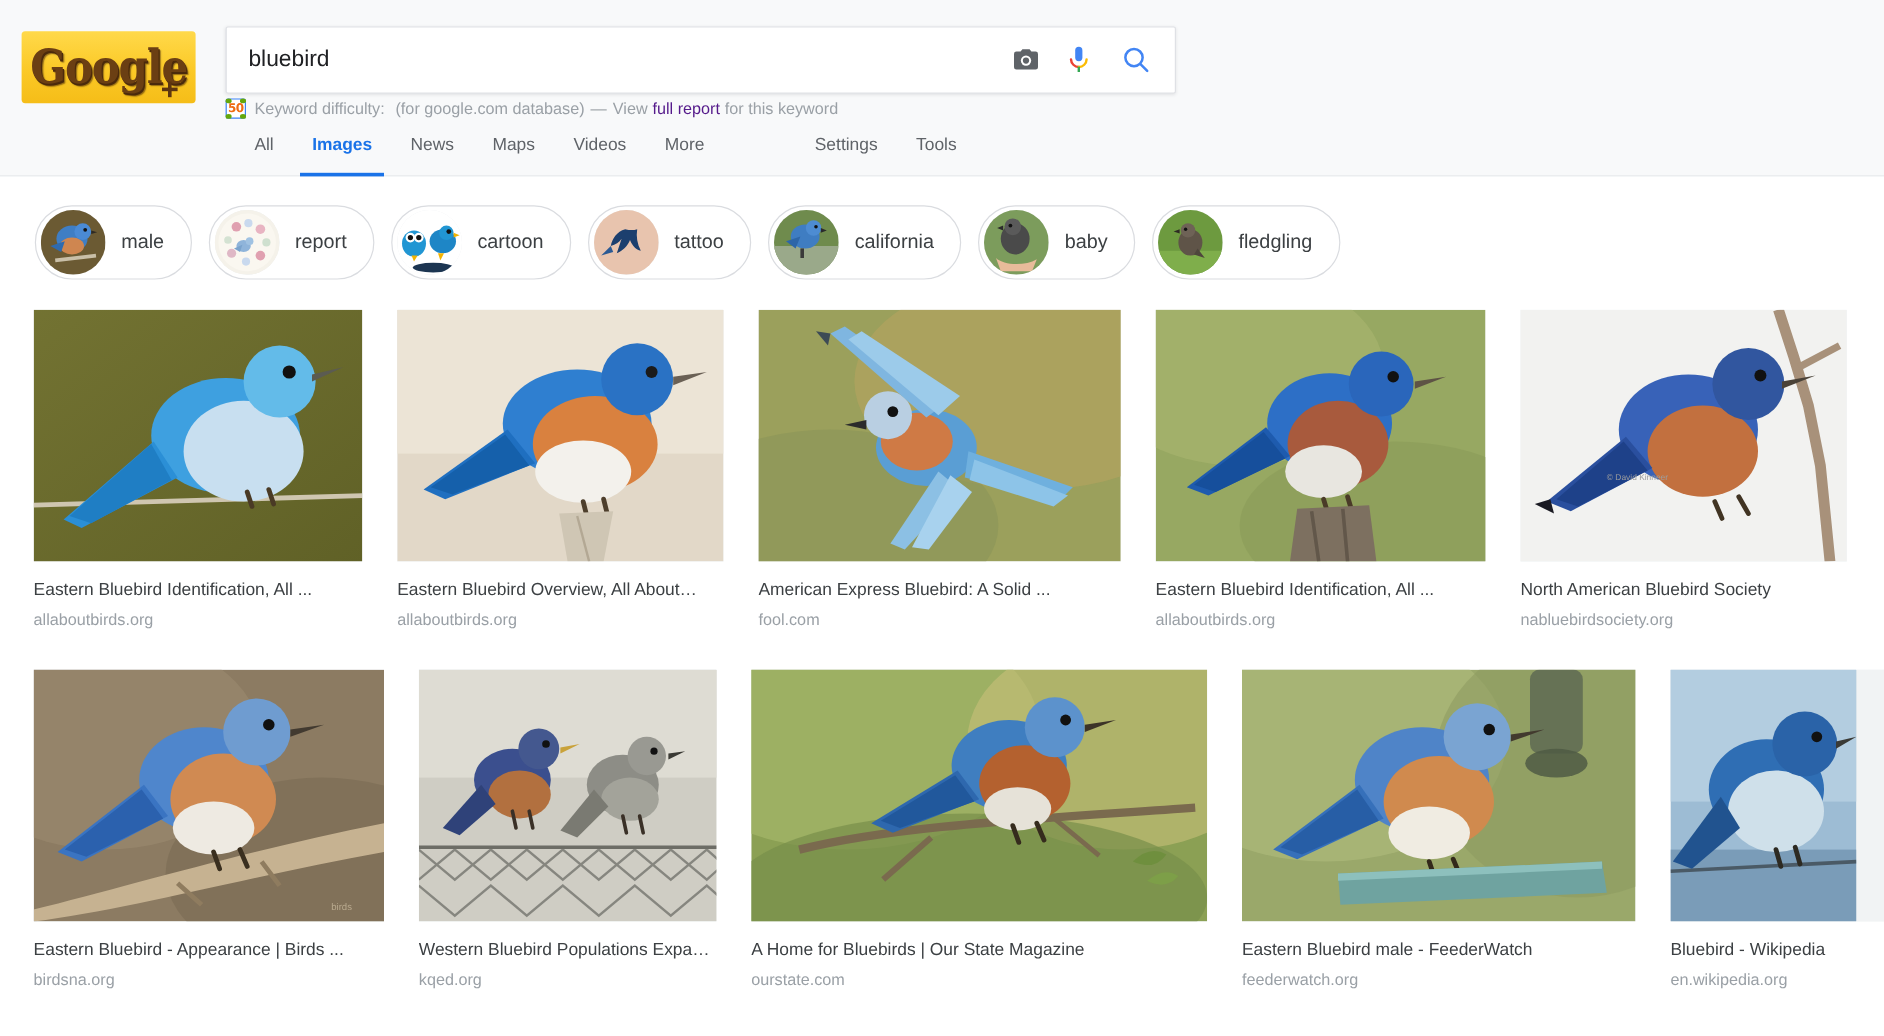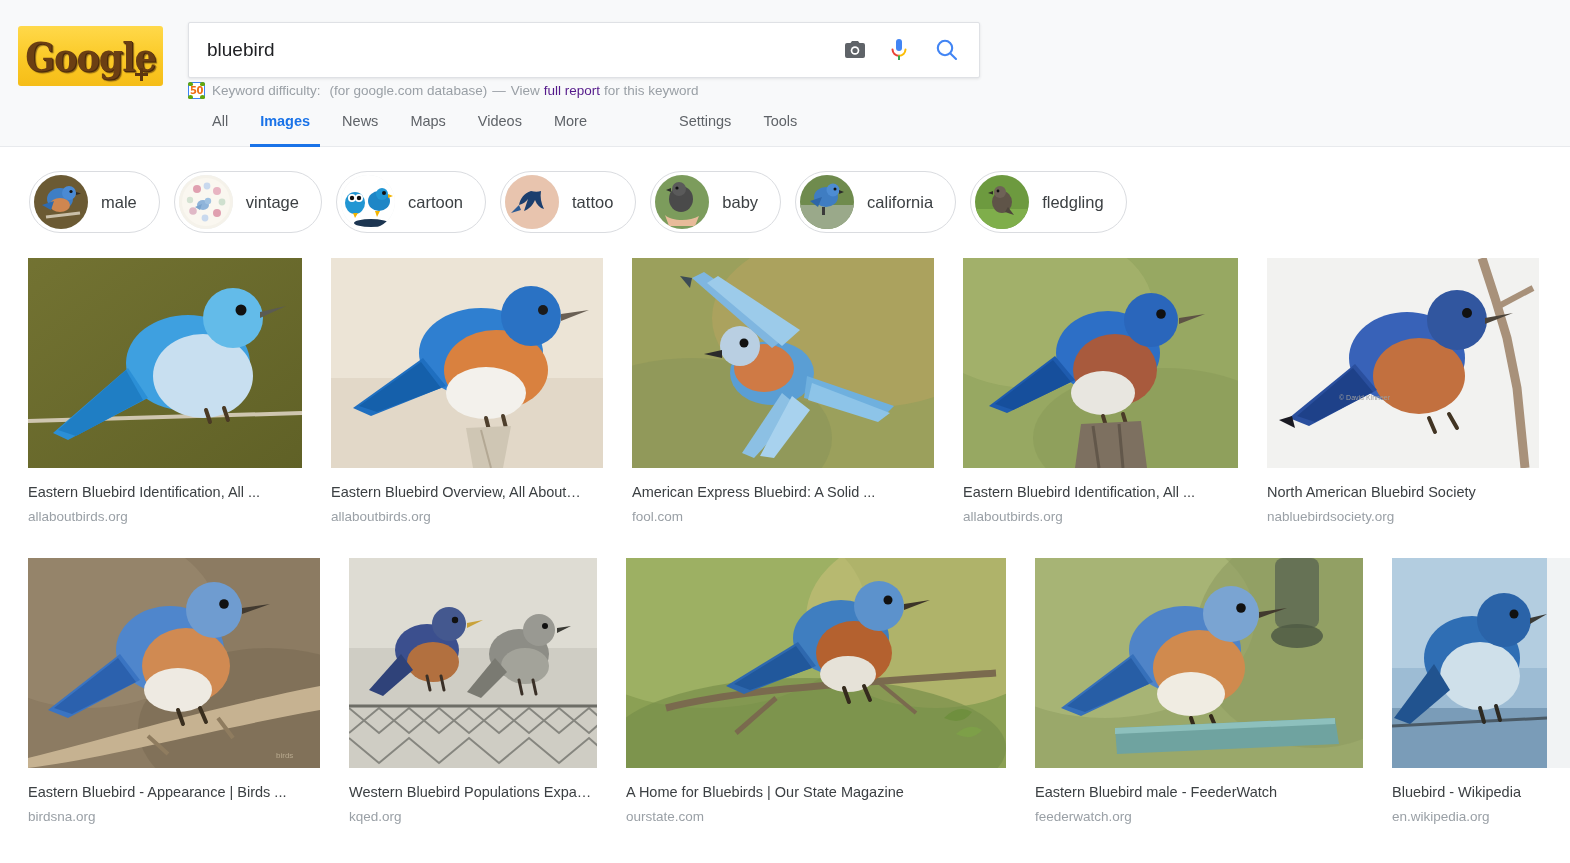--- a/index.html
+++ b/index.html
@@ -323,21 +323,21 @@
           <circle cx="43" cy="27" r="3.4" fill="#cfe0cf"></circle>
         <circle cx="38" cy="38" r="4" fill="#e0a0b0"></circle>
           <circle cx="26" cy="43" r="3.4" fill="#c9d9ee"></circle>
         <circle cx="14" cy="36" r="3.8" fill="#dfb8c6"></circle>
           <circle cx="11" cy="25" r="3.2" fill="#d4e2d2"></circle>
         <ellipse cx="24" cy="30" rx="6" ry="5" fill="#8fb4da"></ellipse>
           <circle cx="29" cy="26" r="3.2" fill="#a0c2e2"></circle>
         <path d="M16 32l7-3 -2 6z" fill="#7aa3cd"></path>
       </svg>
     </div>
-    <span class="chip-label">vintage</span>
+    <span class="chip-label">report</span>
   </div>
 
   <div class="chip">
     <div class="chip-thumb">
       <svg viewBox="0 0 54 54">
           <rect width="54" height="54" fill="#fff"></rect>
         <ellipse cx="14" cy="28" rx="10" ry="11" fill="#2196d3"></ellipse>
         <circle cx="11" cy="23" r="4" fill="#fff"></circle>
           <circle cx="11" cy="23" r="2.2" fill="#111"></circle>
         <circle cx="18" cy="23" r="4" fill="#fff"></circle>
@@ -362,45 +362,45 @@
         <path d="M14 30l-8 8 10-3z" fill="#2b5a94"></path>
       </svg>
     </div>
     <span class="chip-label">tattoo</span>
   </div>
 
 
   <div class="chip">
     <div class="chip-thumb">
       <svg viewBox="0 0 54 54">
-          <rect width="54" height="54" fill="#7c9c5c"></rect>
-        <ellipse cx="26" cy="24" rx="12" ry="13" fill="#4a4a4a"></ellipse>
-        <circle cx="24" cy="14" r="7" fill="#5a5a5a"></circle>
-          <circle cx="22" cy="13" r="1.6" fill="#111"></circle>
-        <path d="M16 13l-5 2 5 2z" fill="#2b2b2b"></path>
-        <path d="M10 40c6 6 24 7 34 1l-4 10H14z" fill="#e8bb9a"></path>
-      </svg>
-    </div>
-    <span class="chip-label">baby</span>
-  </div>
-
-  <div class="chip">
-    <div class="chip-thumb">
-      <svg viewBox="0 0 54 54">
           <rect width="54" height="54" fill="#6f8b4d"></rect>
         <rect y="30" width="54" height="24" fill="#9aa98a"></rect>
         <ellipse cx="26" cy="22" rx="12" ry="10" fill="#3f7dc2"></ellipse>
         <circle cx="33" cy="15" r="6.5" fill="#4d8cd2"></circle>
           <circle cx="35" cy="14" r="1.5" fill="#111"></circle>
         <path d="M39 15l5 2-5 2z" fill="#2b2b2b"></path>
         <path d="M10 26l12-4 -4 10z" fill="#2e66a8"></path>
         <rect x="22" y="32" width="3" height="8" fill="#3a3a3a"></rect>
       </svg>
     </div>
     <span class="chip-label">california</span>
+  </div>
+
+  <div class="chip">
+    <div class="chip-thumb">
+      <svg viewBox="0 0 54 54">
+          <rect width="54" height="54" fill="#7c9c5c"></rect>
+        <ellipse cx="26" cy="24" rx="12" ry="13" fill="#4a4a4a"></ellipse>
+        <circle cx="24" cy="14" r="7" fill="#5a5a5a"></circle>
+          <circle cx="22" cy="13" r="1.6" fill="#111"></circle>
+        <path d="M16 13l-5 2 5 2z" fill="#2b2b2b"></path>
+        <path d="M10 40c6 6 24 7 34 1l-4 10H14z" fill="#e8bb9a"></path>
+      </svg>
+    </div>
+    <span class="chip-label">baby</span>
   </div>
 
   <div class="chip">
     <div class="chip-thumb">
       <svg viewBox="0 0 54 54">
           <rect width="54" height="54" fill="#6d9a3f"></rect>
         <rect y="34" width="54" height="20" fill="#7fae4b"></rect>
         <ellipse cx="27" cy="27" rx="10" ry="11" fill="#5f5448"></ellipse>
         <circle cx="25" cy="17" r="6" fill="#6e6256"></circle>
           <circle cx="23" cy="16" r="1.4" fill="#111"></circle>

